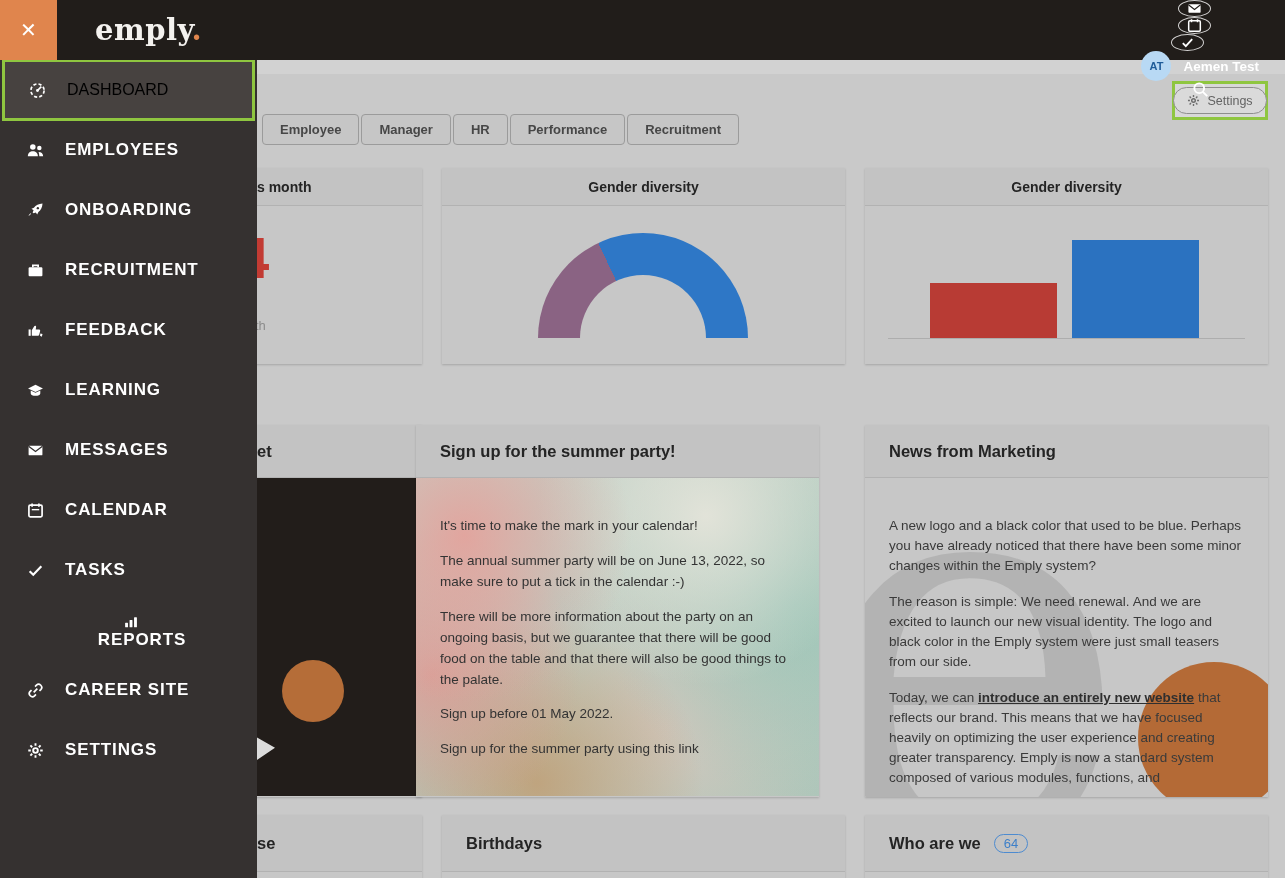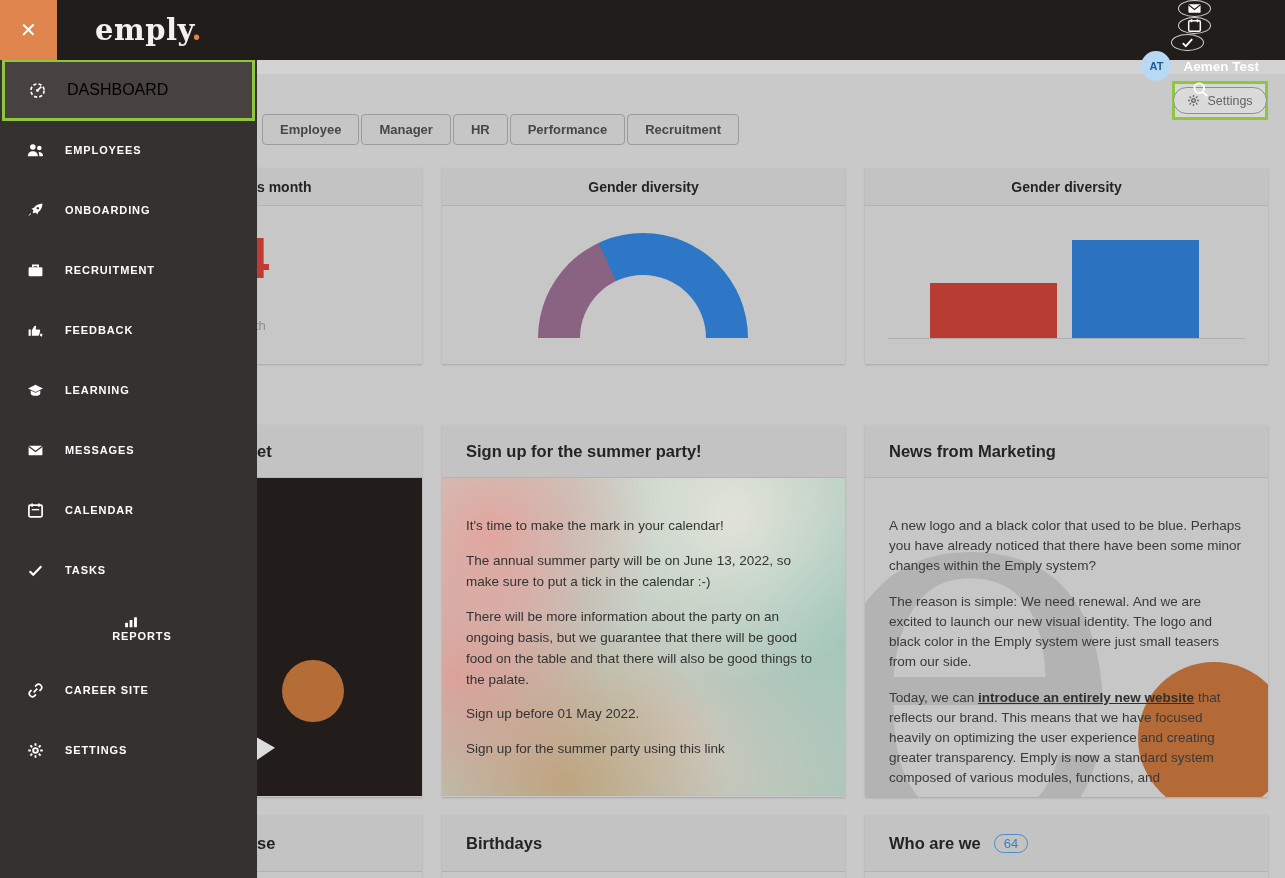--- a/index.html
+++ b/index.html
@@ -16,21 +16,21 @@
   .tb-divider { width:1px; height:60px; background:rgba(255,255,255,0.14); margin:0 0; }
   .user-area { display:flex; align-items:center; padding:0 26px; height:60px; cursor:pointer; }
   .avatar { width:30px; height:30px; border-radius:50%; background:#b8d9f4; color:#1f5c99; font-size:11px; font-weight:bold; display:flex; align-items:center; justify-content:center; margin-right:12px; }
   .user-name { color:#fff; font-size:13.5px; font-weight:bold; }
   .search-area { width:53px; height:60px; display:flex; align-items:center; justify-content:center; cursor:pointer; }
 
   
   .sidebar { position:absolute; top:60px; left:0; width:257px; height:818px; background:#353130; z-index:20; }
   .nav-item { position:absolute; left:0; width:100%; height:34px; display:flex; align-items:center; padding-left:27px; cursor:pointer; }
   .nav-item .nav-ic { width:17px; height:17px; margin-right:21px; flex:none; }
-  .nav-item .nav-label { color:#fff; font-size:11px; font-weight:bold; letter-spacing:0.9px; }
+  .nav-item .nav-label { color:#fff; font-size:17px; font-weight:bold; letter-spacing:0.9px; }
   .nav-highlight { position:absolute; top:-1px; left:2px; width:253px; height:62px; background:#474240; border:3px solid #8fc640; display:flex; align-items:center; padding-left:24px; cursor:pointer; }
   .nav-highlight .nav-ic { width:17px; height:17px; margin-right:21px; }
 
   
   .main { position:absolute; top:60px; left:0; width:1285px; height:818px; background:#c9c9c9; z-index:1; }
   .main-topstrip { position:absolute; top:0; left:0; right:0; height:14px; background:#d2d2d2; }
 
   .tabs { position:absolute; top:42px; left:262px; display:flex; gap:2px;margin-top:12px; }
   .tab-btn { height:31px; padding:0 17px; background:#c6c6c6; border:1px solid #9b9b9b; border-radius:4px; color:#474747; font-size:13px; font-weight:bold; display:flex; align-items:center; cursor:pointer; }
 
@@ -152,21 +152,21 @@
     </div>
     <div class="card-body">
       <div class="dark-img">
         <div class="white-shape1"></div>
         <div class="white-shape2"></div>
         <div class="orange-dot-big"></div>
       </div>
     </div>
   </div>
 
-  <div class="card r2" style="left:442px;">
+  <div class="card r2" style="left:416px;">
     <div class="card-hd hd-left">Sign up for the summer party!</div>
     <div class="card-body">
       <div class="party-bg"></div>
       <div class="party-text">
         <p>It's time to make the mark in your calendar!</p>
         <p>The annual summer party will be on June 13, 2022, so make sure to put a tick in the calendar :-)</p>
         <p>There will be more information about the party on an ongoing basis, but we guarantee that there will be good food on the table and that there will also be good things to the palate.</p>
         <p>Sign up before 01 May 2022.</p>
         <p>Sign up for the summer party using this link</p>
       </div>

